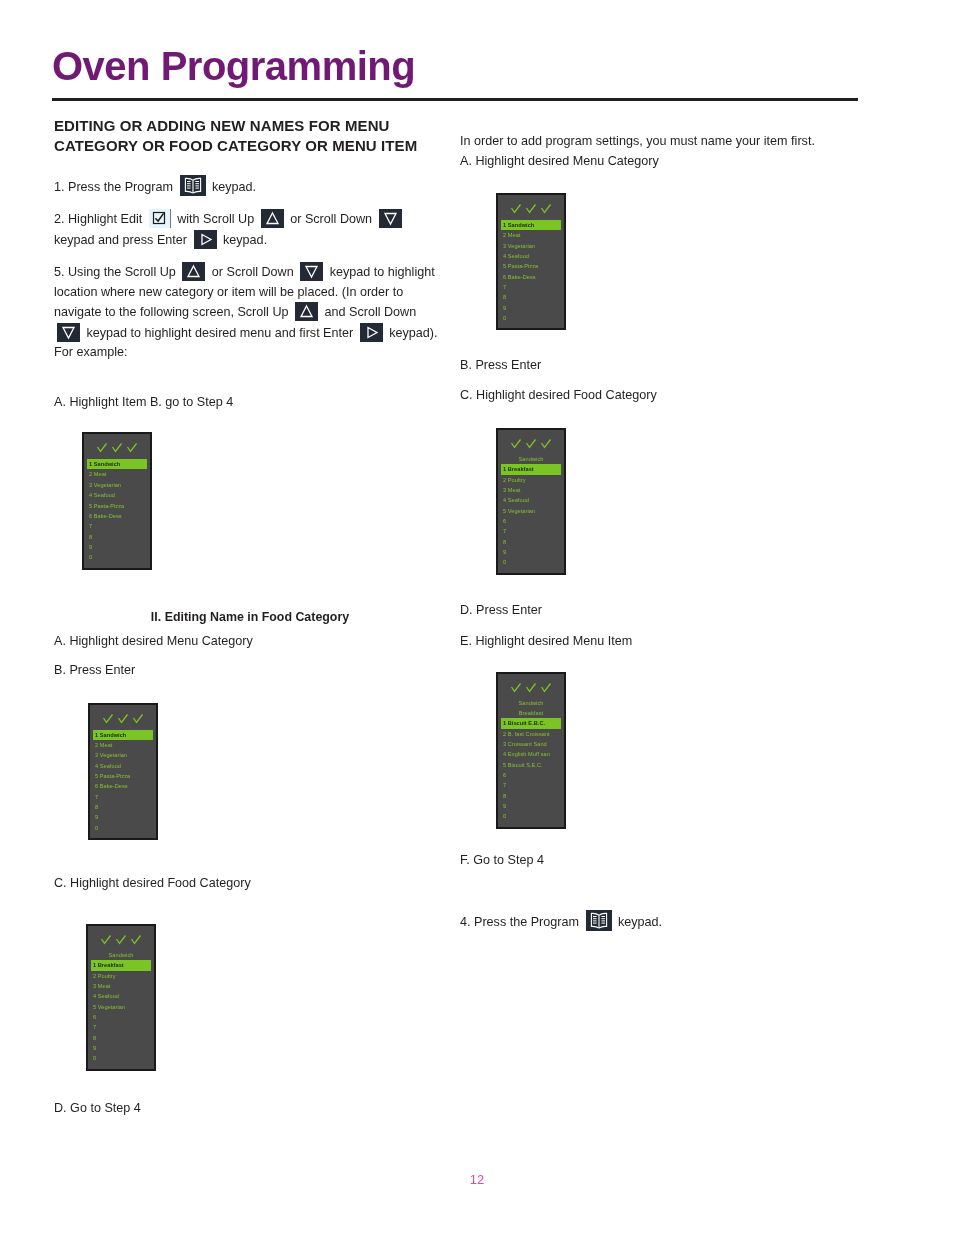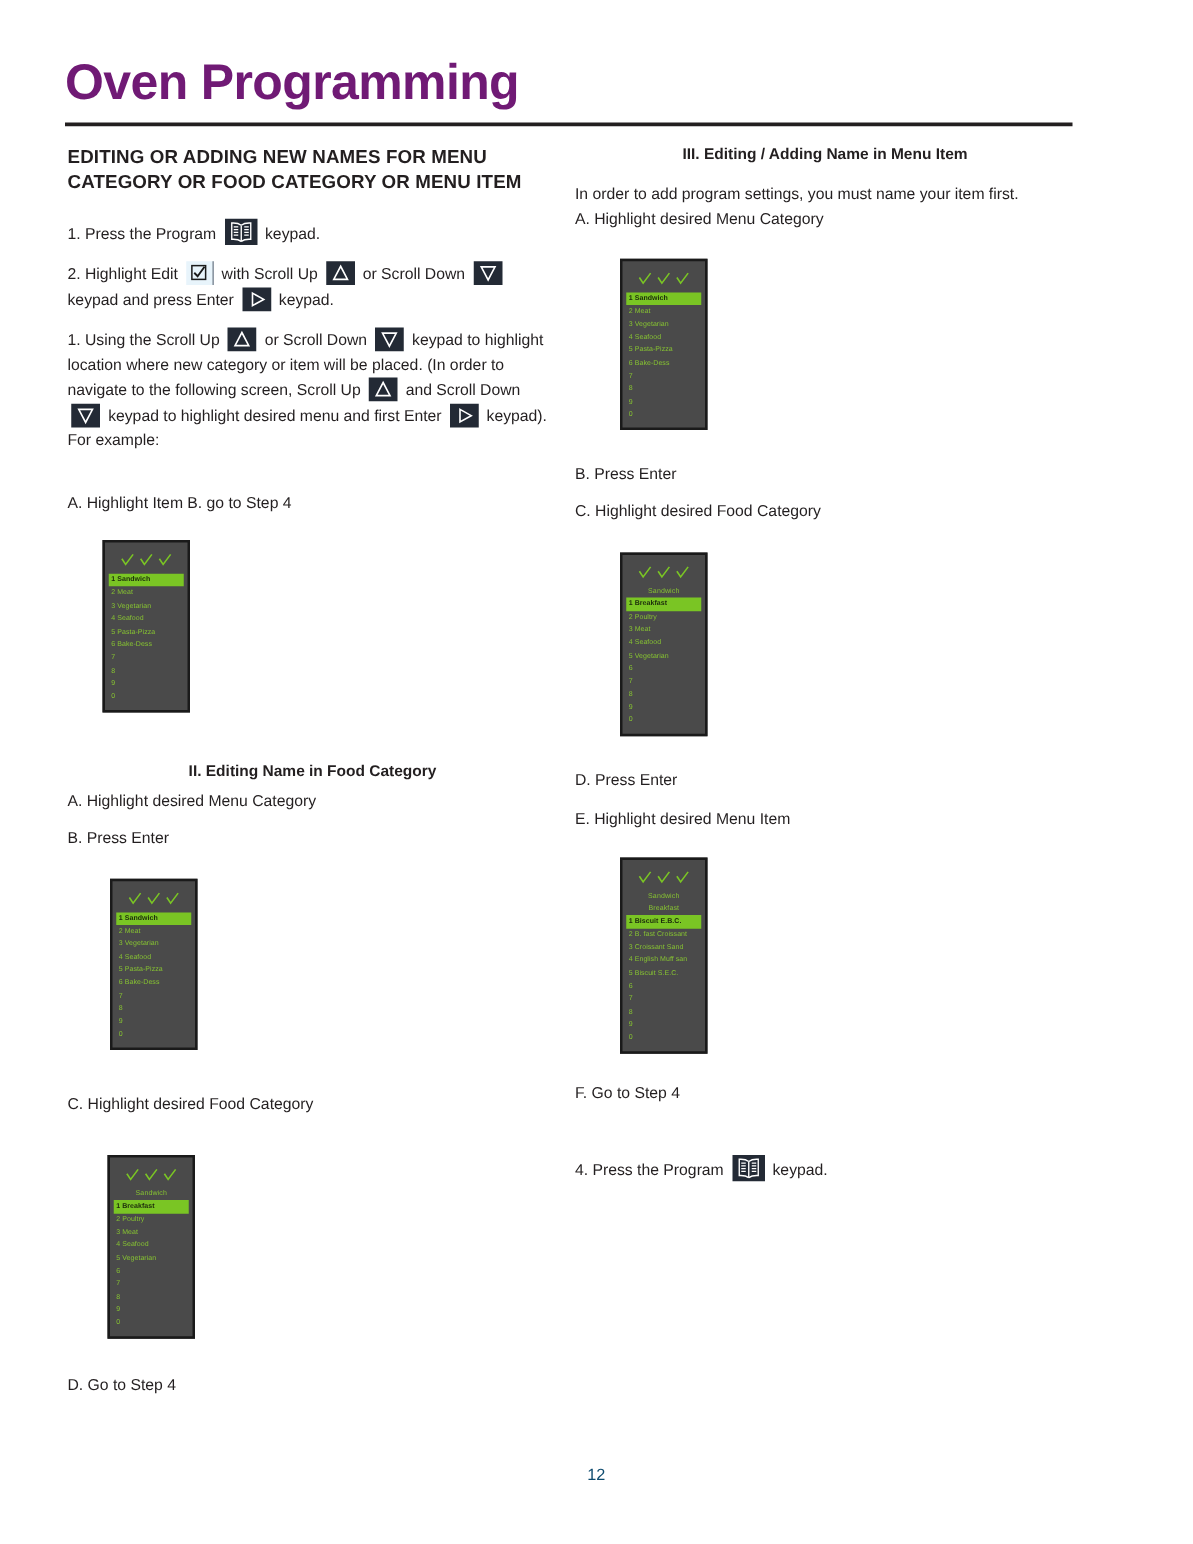--- a/index.html
+++ b/index.html
@@ -163,21 +163,21 @@
   .screen-wrap { display: block; }
   .ind-28 { margin-left: 28px; }
 
   .page-num {
     position: absolute;
     left: 0;
     top: 1172px;
     width: 954px;
     text-align: center;
     font-size: 13px;
-    color: #0c4a6e;
+    color: #ec4899;
   }
 </style>
 </head>
 <body>
 
 <div class="page">
 
   <div class="page-title">Oven Programming</div>
   <div class="title-rule"></div>
 
@@ -238,21 +238,21 @@
         <svg viewBox="0 0 23 19" width="23" height="19" aria-hidden="true">
           <path d="M8 4.5 L17 9.5 L8 14.5 Z" fill="none" stroke="#ffffff" stroke-width="1.3"></path>
         </svg>
       </span>
       <span>keypad.</span>
     </p>
 
     <div class="gap-12"></div>
 
     <p class="body">
-      <span>1. Using the Scroll Up</span>
+      <span>5. Using the Scroll Up</span>
       <span class="kp">
         <svg viewBox="0 0 23 19" width="23" height="19" aria-hidden="true">
           <path d="M11.5 4 L17 14.5 L6 14.5 Z" fill="none" stroke="#ffffff" stroke-width="1.3"></path>
         </svg>
       </span>
       <span>or Scroll Down</span>
       <span class="kp">
         <svg viewBox="0 0 23 19" width="23" height="19" aria-hidden="true">
           <path d="M6 4.5 L17 4.5 L11.5 15 Z" fill="none" stroke="#ffffff" stroke-width="1.3"></path>
         </svg>
@@ -403,21 +403,20 @@
     </div>
 
     <div class="gap-28"></div>
 
     <p class="body">D. Go to Step 4</p>
 
   </div>
 
   <div class="col-right">
 
-    <div class="sub-head">III. Editing / Adding Name in Menu Item</div>
 
     <div class="gap-16"></div>
 
     <p class="body">In order to add program settings, you must name your item first.</p>
     <p class="body"> A. Highlight desired Menu Category</p>
 
     <div class="gap-22"></div>
 
     <div class="screen-wrap" style="margin-left:36px;">
       <div class="lcd">

